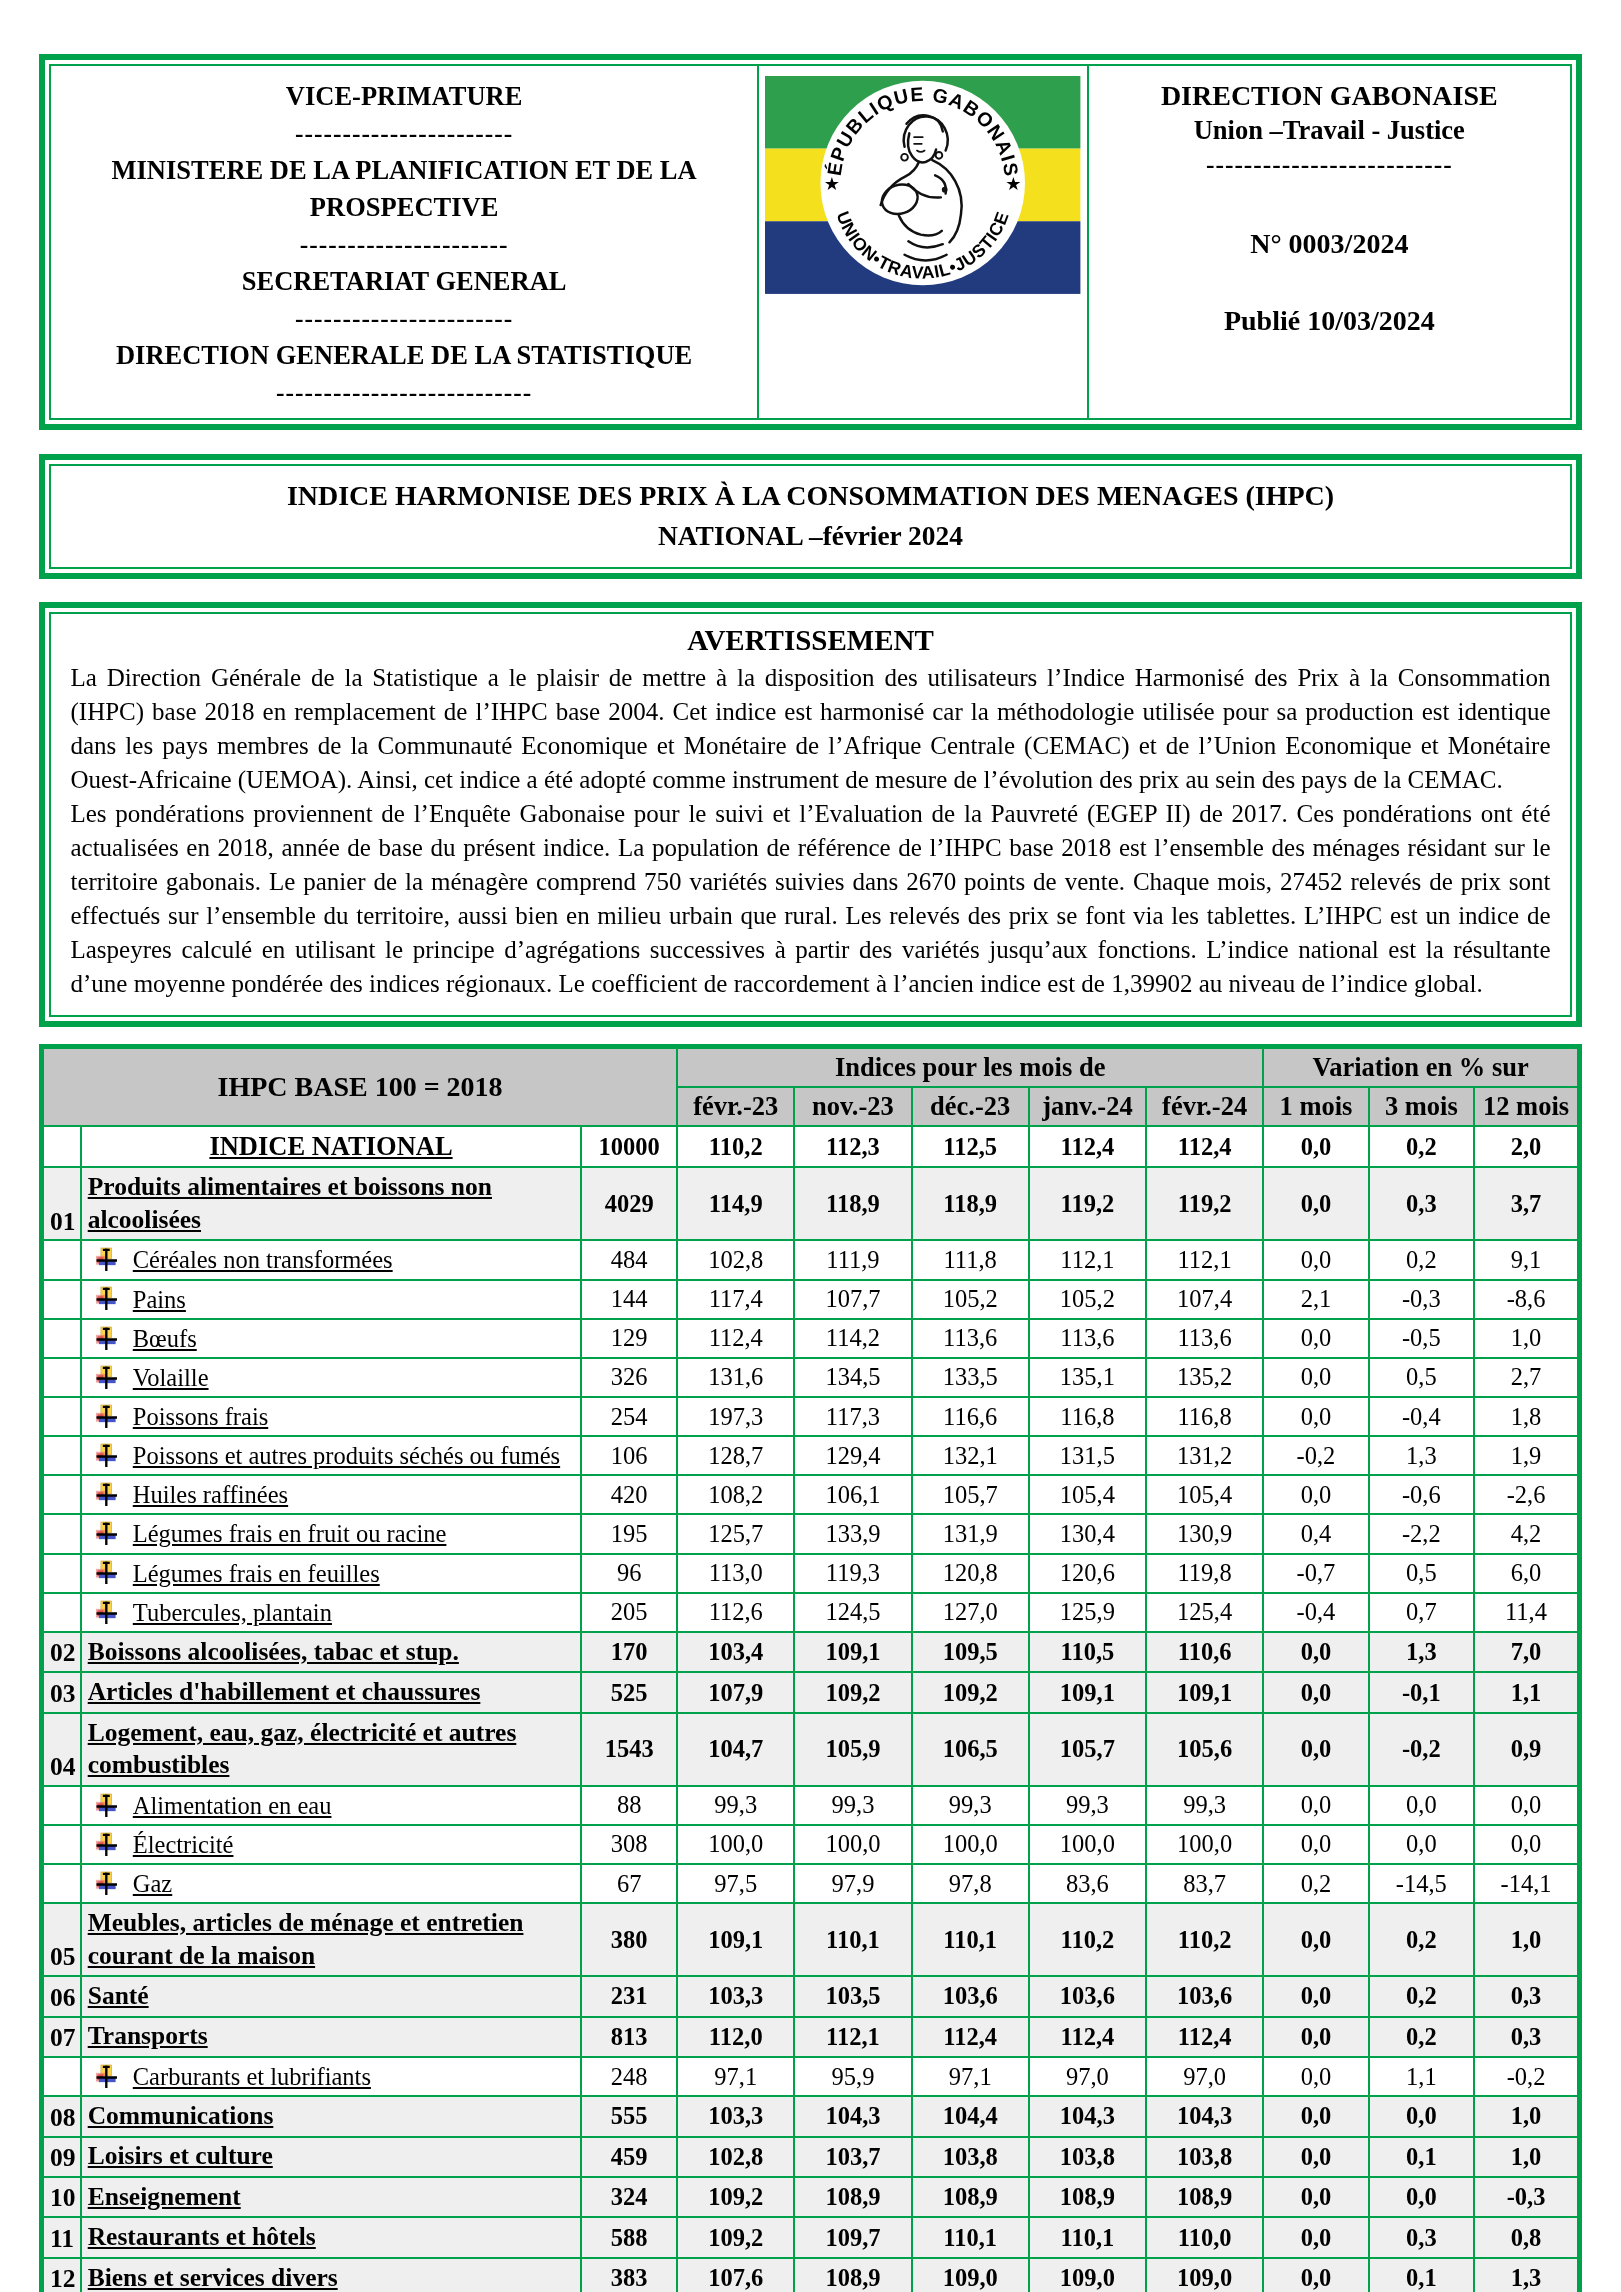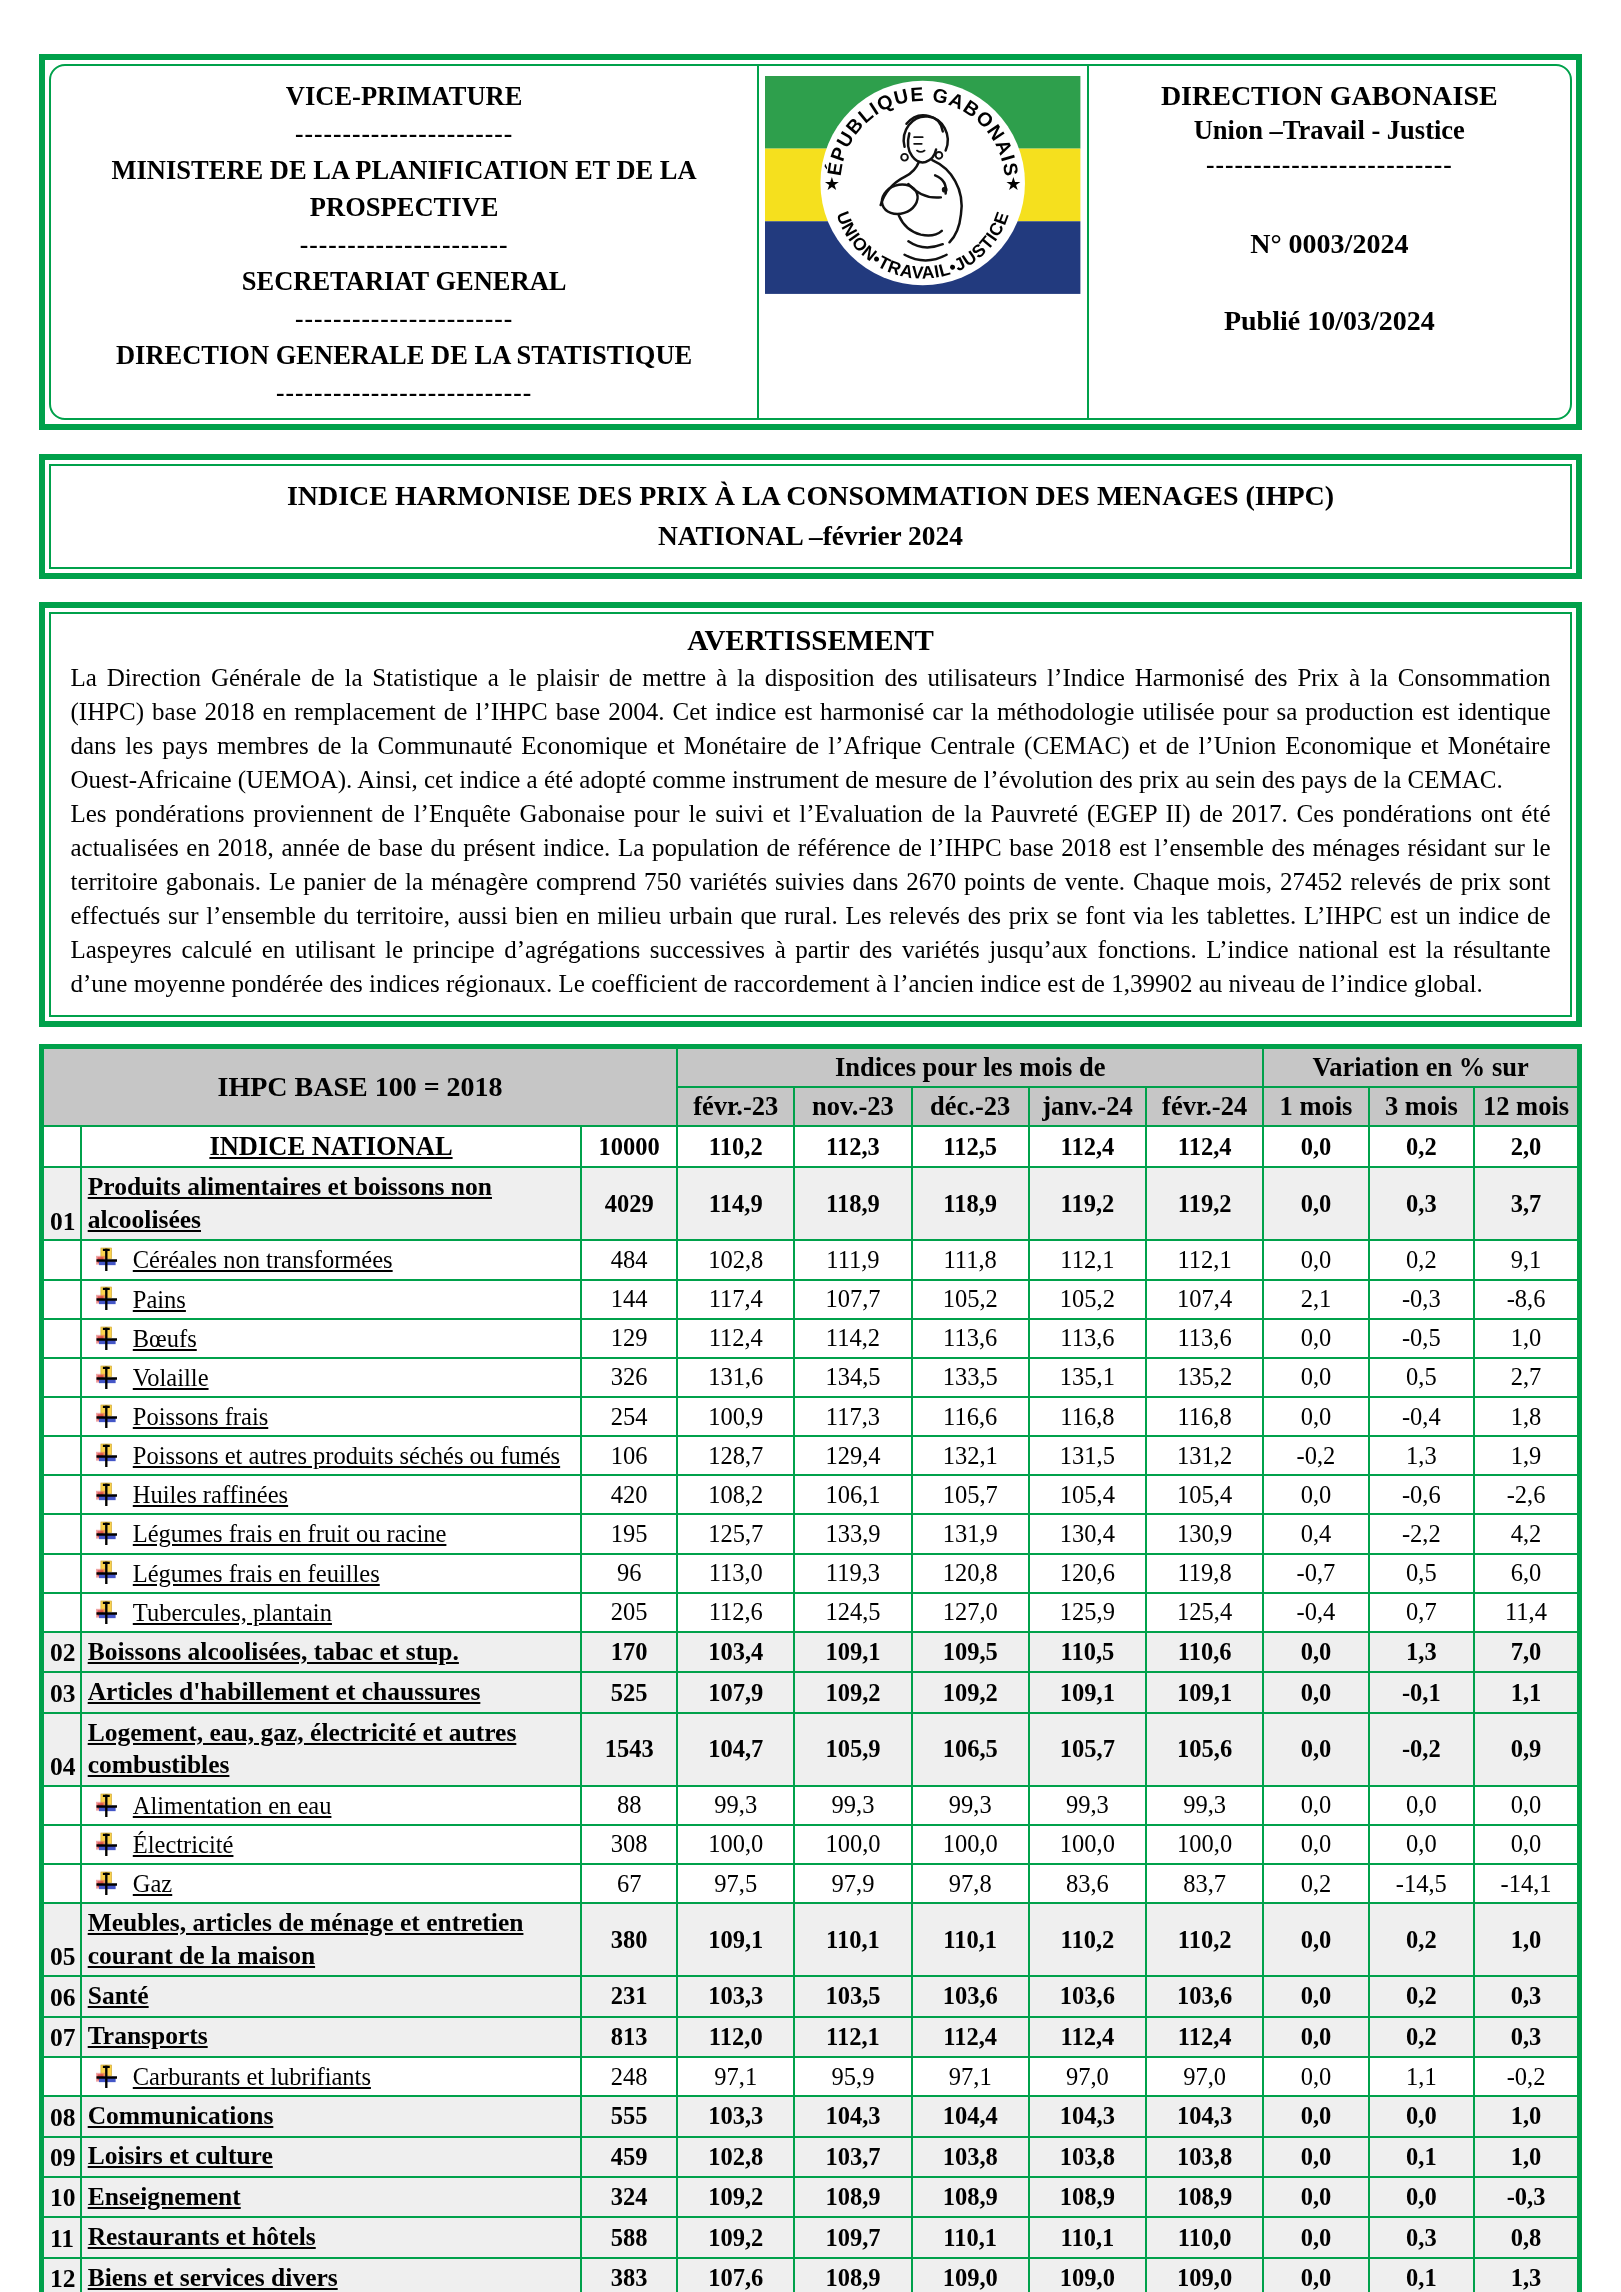--- a/index.html
+++ b/index.html
@@ -14,21 +14,21 @@
     font-family:"Liberation Serif","DejaVu Serif",serif;
     color:#000;
   }
   .page{width:1621px;min-height:2293px;padding:54px 39px 19.6px;position:relative;background:#fff;}
 
   
   .gbox{border:6.9px solid var(--green);background:#fff;}
   .gbox-inner{border:2px solid var(--green);margin:3.9px;}
 
   
-  .hdr-flex{display:flex;align-items:stretch;min-height:312px;border-radius:16px;}
+  .hdr-flex{display:flex;align-items:stretch;min-height:312px;}
   .hdr-left{flex:0 0 46.5%;padding:11.8px 13.7px 7.8px;display:flex;flex-direction:column;justify-content:flex-start;}
   .ministry-line{font-weight:bold;font-size:26.5px;line-height:37px;text-align:center;}
   .ministry-line.dashes{font-size:25.5px;letter-spacing:1px;}
   .hdr-center{flex:0 0 21.8%;border-left:2px solid var(--green);border-right:2px solid var(--green);padding:9.8px 5.9px;}
   .hdr-right{flex:1;padding:11.8px 9.8px;text-align:center;}
   .country-name{font-weight:bold;font-size:28px;line-height:35px;}
   .motto{font-weight:bold;font-size:26.5px;line-height:35px;}
   .hdr-dashes{font-weight:bold;font-size:25.5px;letter-spacing:1px;line-height:33px;}
   .doc-number{font-weight:bold;font-size:28px;margin-top:47px;}
   .doc-published{font-weight:bold;font-size:28px;margin-top:45px;}
@@ -311,21 +311,21 @@
     <rect x="5" y="1" width="11" height="11" fill="#FBD34D" stroke="#C9A53C" stroke-width="0.6"></rect>
     <rect x="0" y="9" width="9" height="9" fill="#E25F5F" opacity="0.55"></rect>
     <rect x="1.5" y="10.5" width="6" height="6" fill="#D84040" opacity="0.8"></rect>
     <rect x="3" y="13.5" width="17" height="5" fill="#4456C7"></rect>
     <path d="M10.5 1.5 V24.5 M0.5 13.8 H21.5 M7 3 H14" stroke="#000" stroke-width="2.4" fill="none"></path>
   </svg>
 <span>Poissons frais</span>
             </span>
           </td>
           <td class="col-weight">254</td>
-          <td class="col-val">100,9</td>
+          <td class="col-val">197,3</td>
           <td class="col-val">117,3</td>
           <td class="col-val">116,6</td>
           <td class="col-val">116,8</td>
           <td class="col-val">116,8</td>
           <td class="col-val">0,0</td>
           <td class="col-val">-0,4</td>
           <td class="col-val">1,8</td>
         </tr>
         <tr class="row-sub">
           <td class="col-code"></td>

